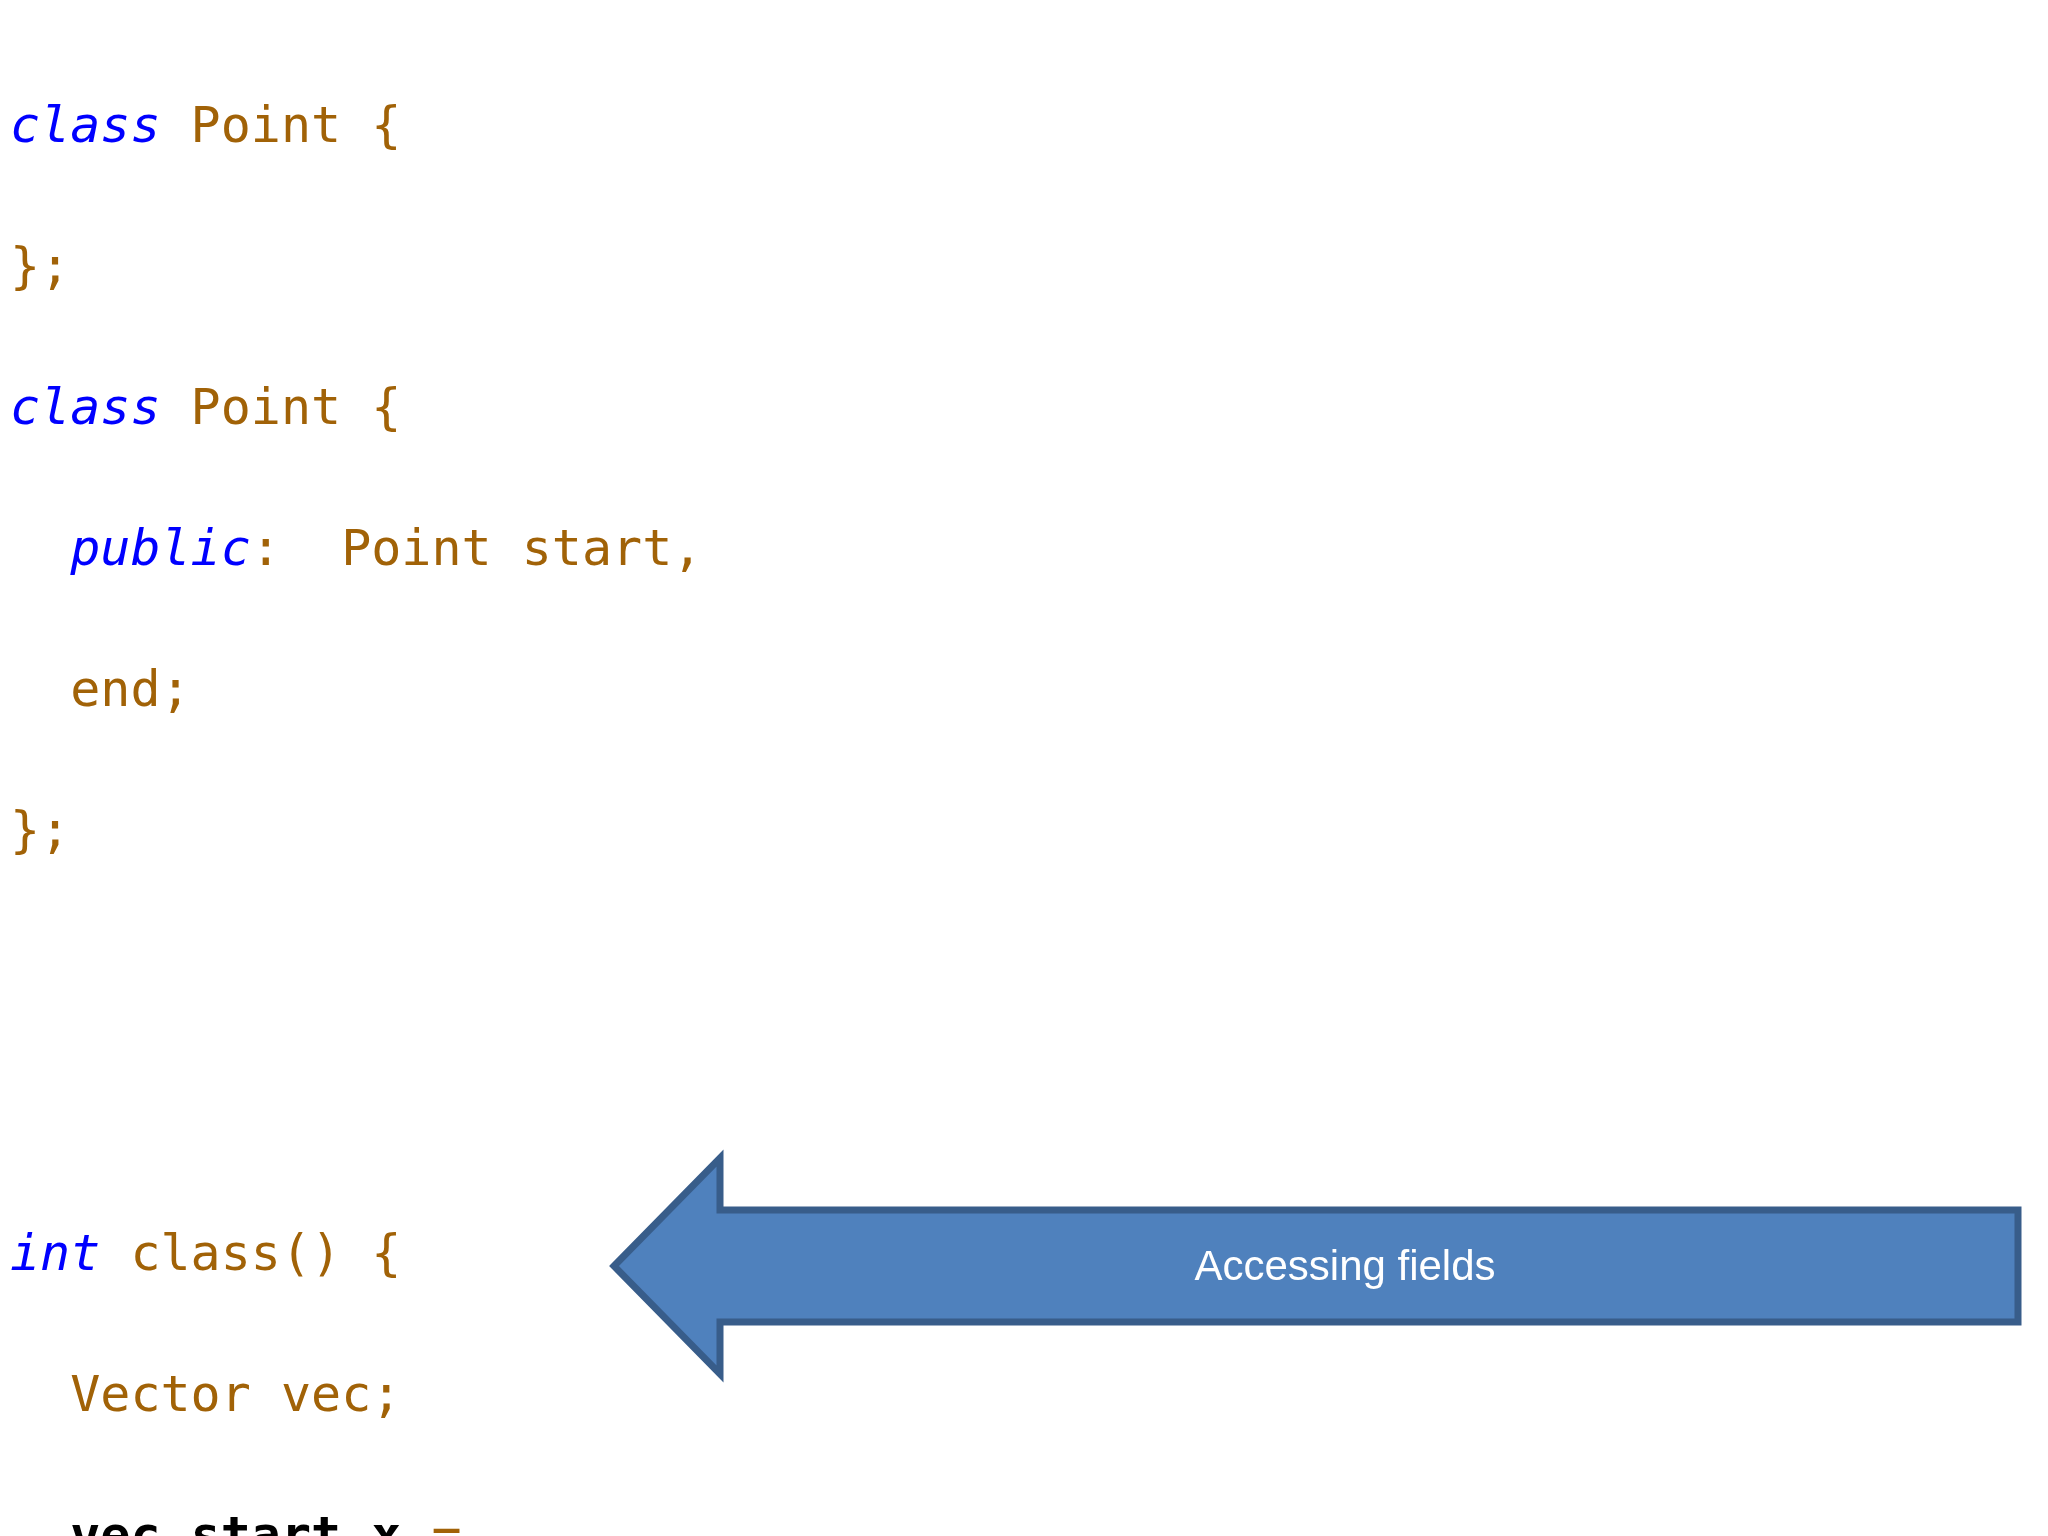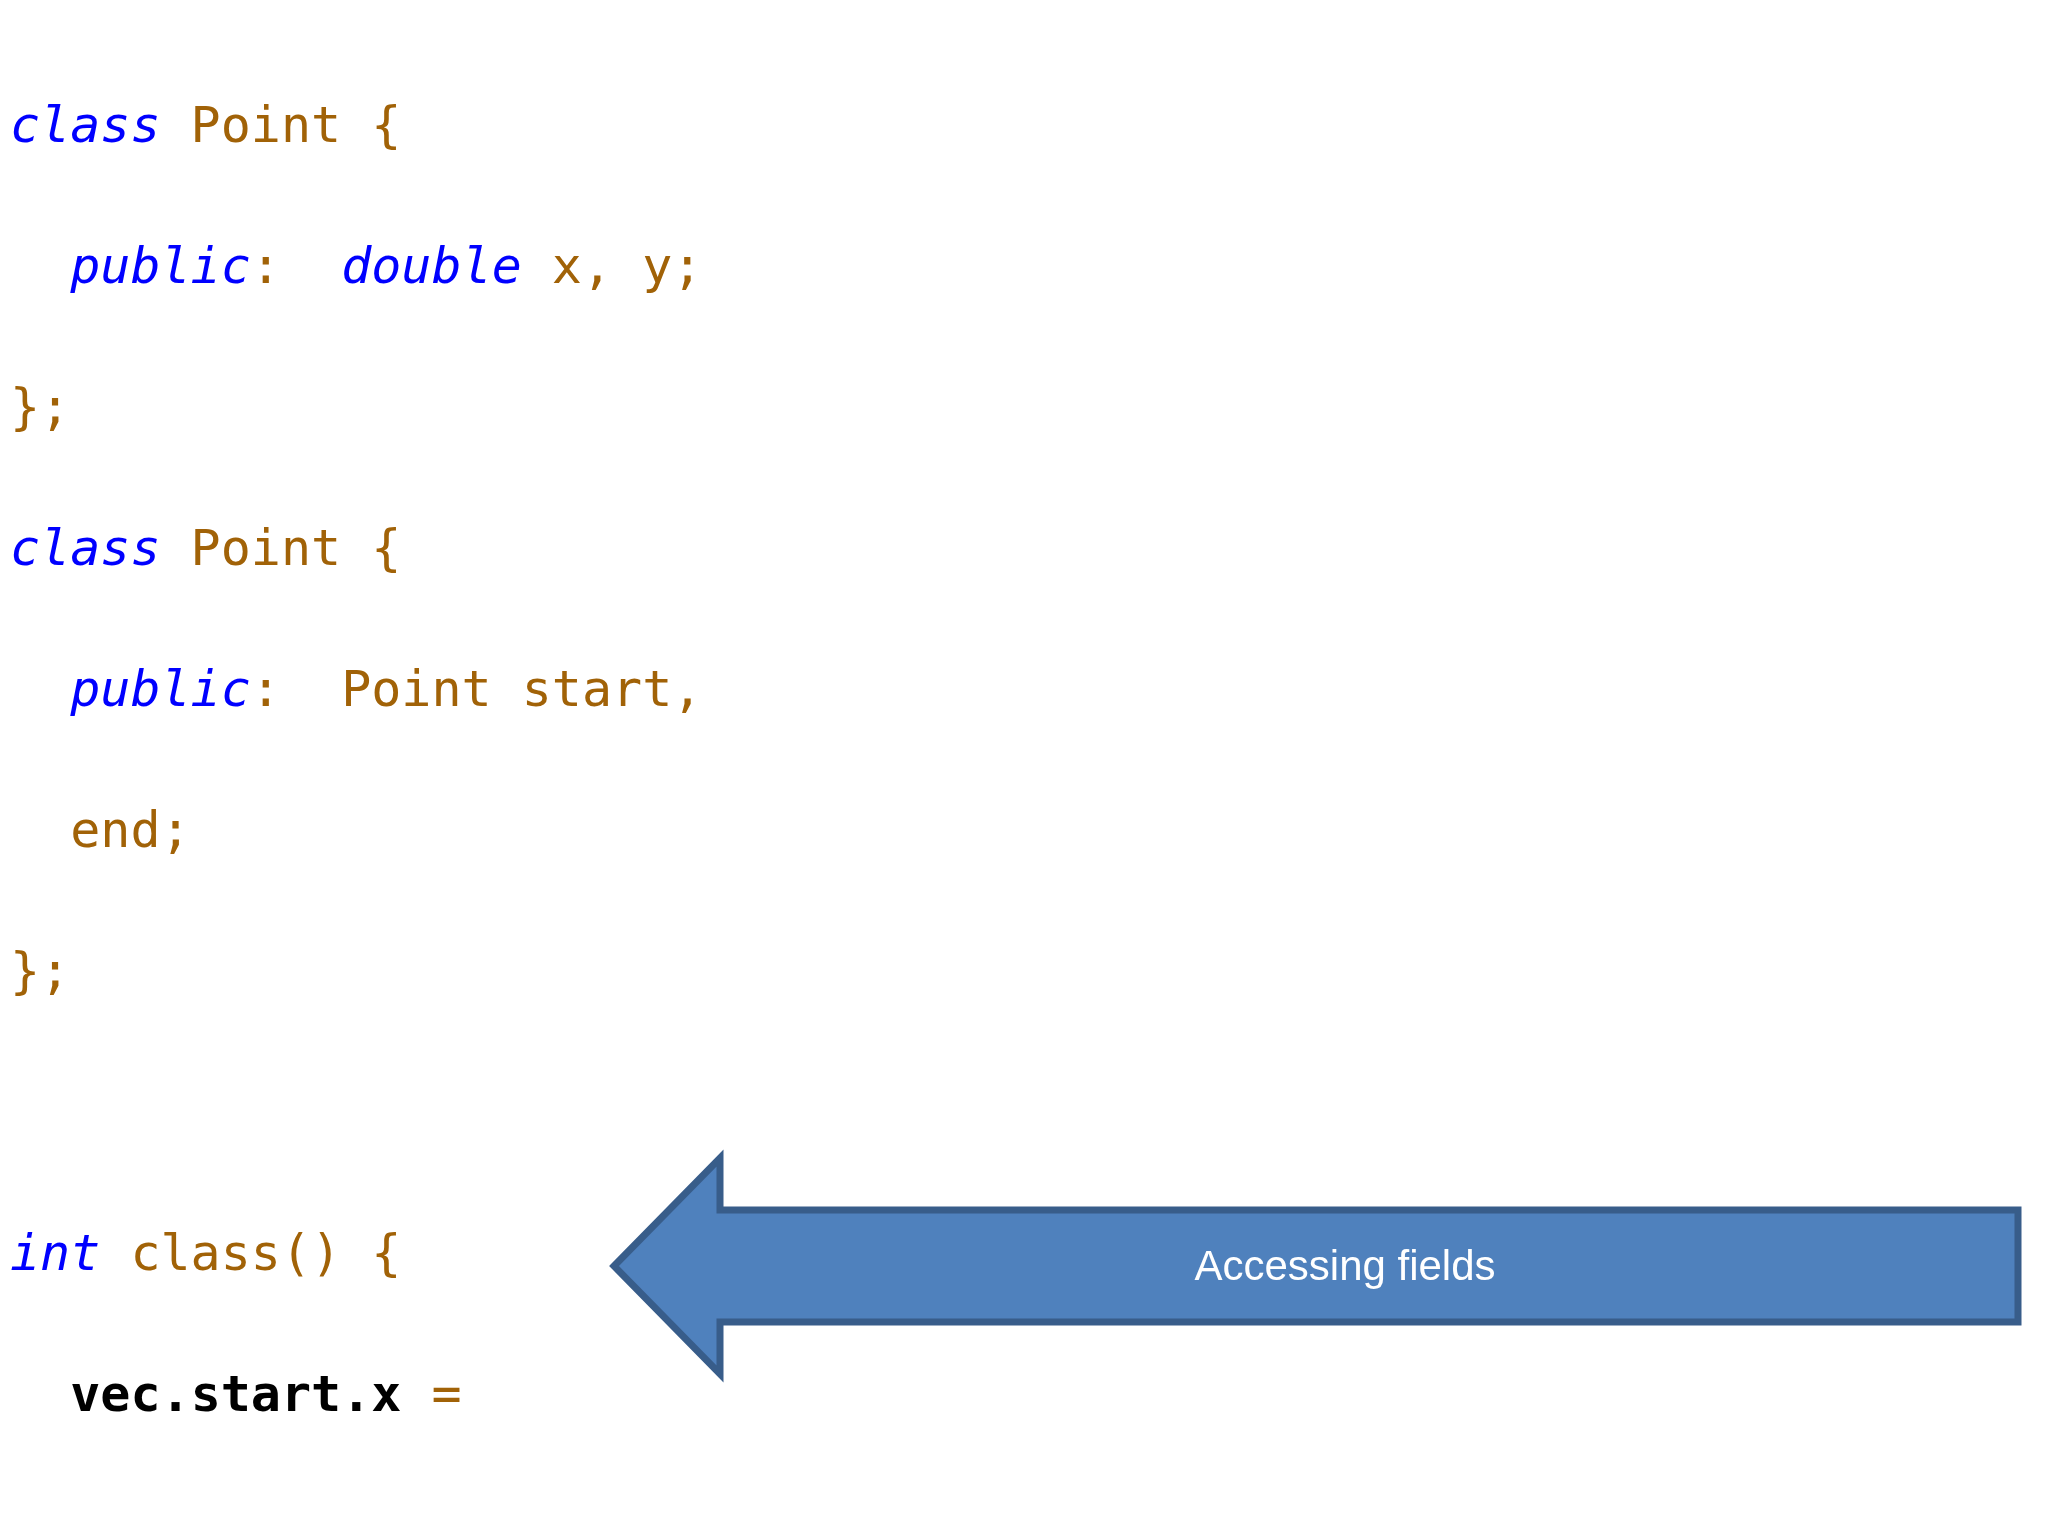--- a/index.html
+++ b/index.html
@@ -66,30 +66,30 @@
     white-space: pre;
   }
 </style>
 </head>
 <body>
 
 <div id="slide">
 
   <div class="code-block" id="code-top">
     <span class="code-line"><span class="kw">class</span><span class="plain"> Point {</span></span>
-    <span class="code-line"><span class="kw">  public</span><span class="plain">:  </span><span class="kw">double</span><span class="plain"> x, y;</span></span>
     <span class="code-line"><span class="plain">};</span></span>
     <span class="code-line"><span class="kw">class</span><span class="plain"> Point {</span></span>
     <span class="code-line"><span class="kw">  public</span><span class="plain">:  Point start,</span></span>
     <span class="code-line"><span class="plain">  end;</span></span>
     <span class="code-line"><span class="plain">};</span></span>
   </div>
 
   <div class="code-block" id="code-main">
     <span class="code-line"><span class="kw">int</span><span class="plain"> class() {</span></span>
+    <span class="code-line"><span class="plain">  Vector vec;</span></span>
     <span class="code-line"><span class="plain">  </span><span class="bold">vec.start.x</span><span class="plain"> =</span></span>
     
     
   </div>
 
   <div id="arrow-callout">
     <svg viewBox="0 0 1416 232" preserveAspectRatio="none">
       <polygon points="6,116 112,8 112,60 1410,60 1410,172 112,172 112,224" fill="#4F81BD" stroke="#385D8A" stroke-width="7" stroke-linejoin="miter"></polygon>
     </svg>
   </div>

